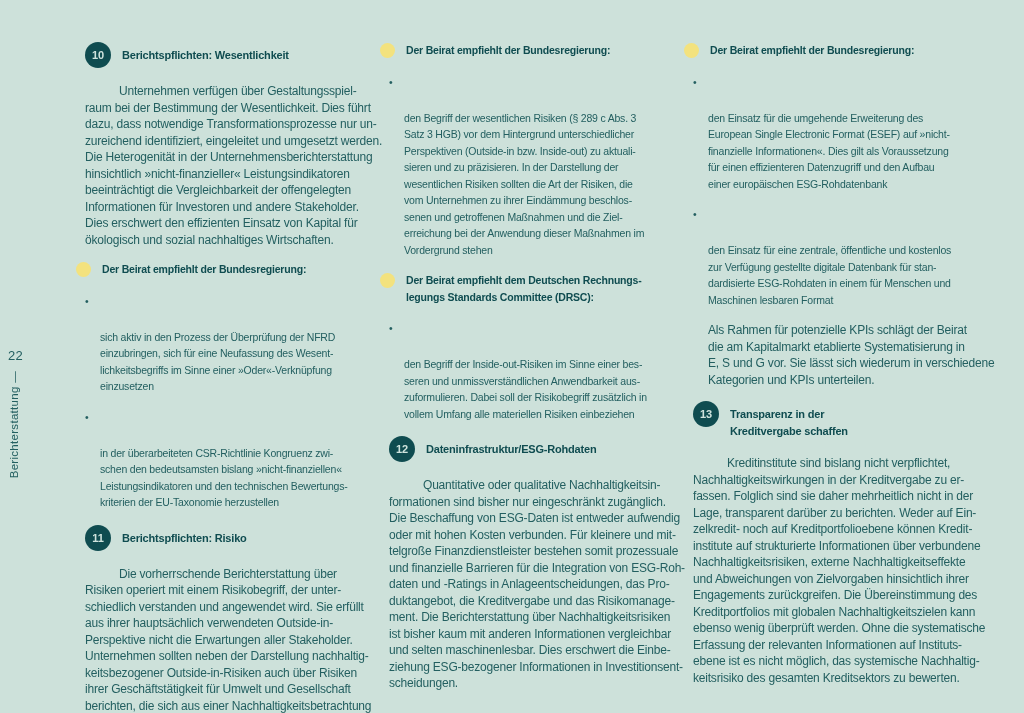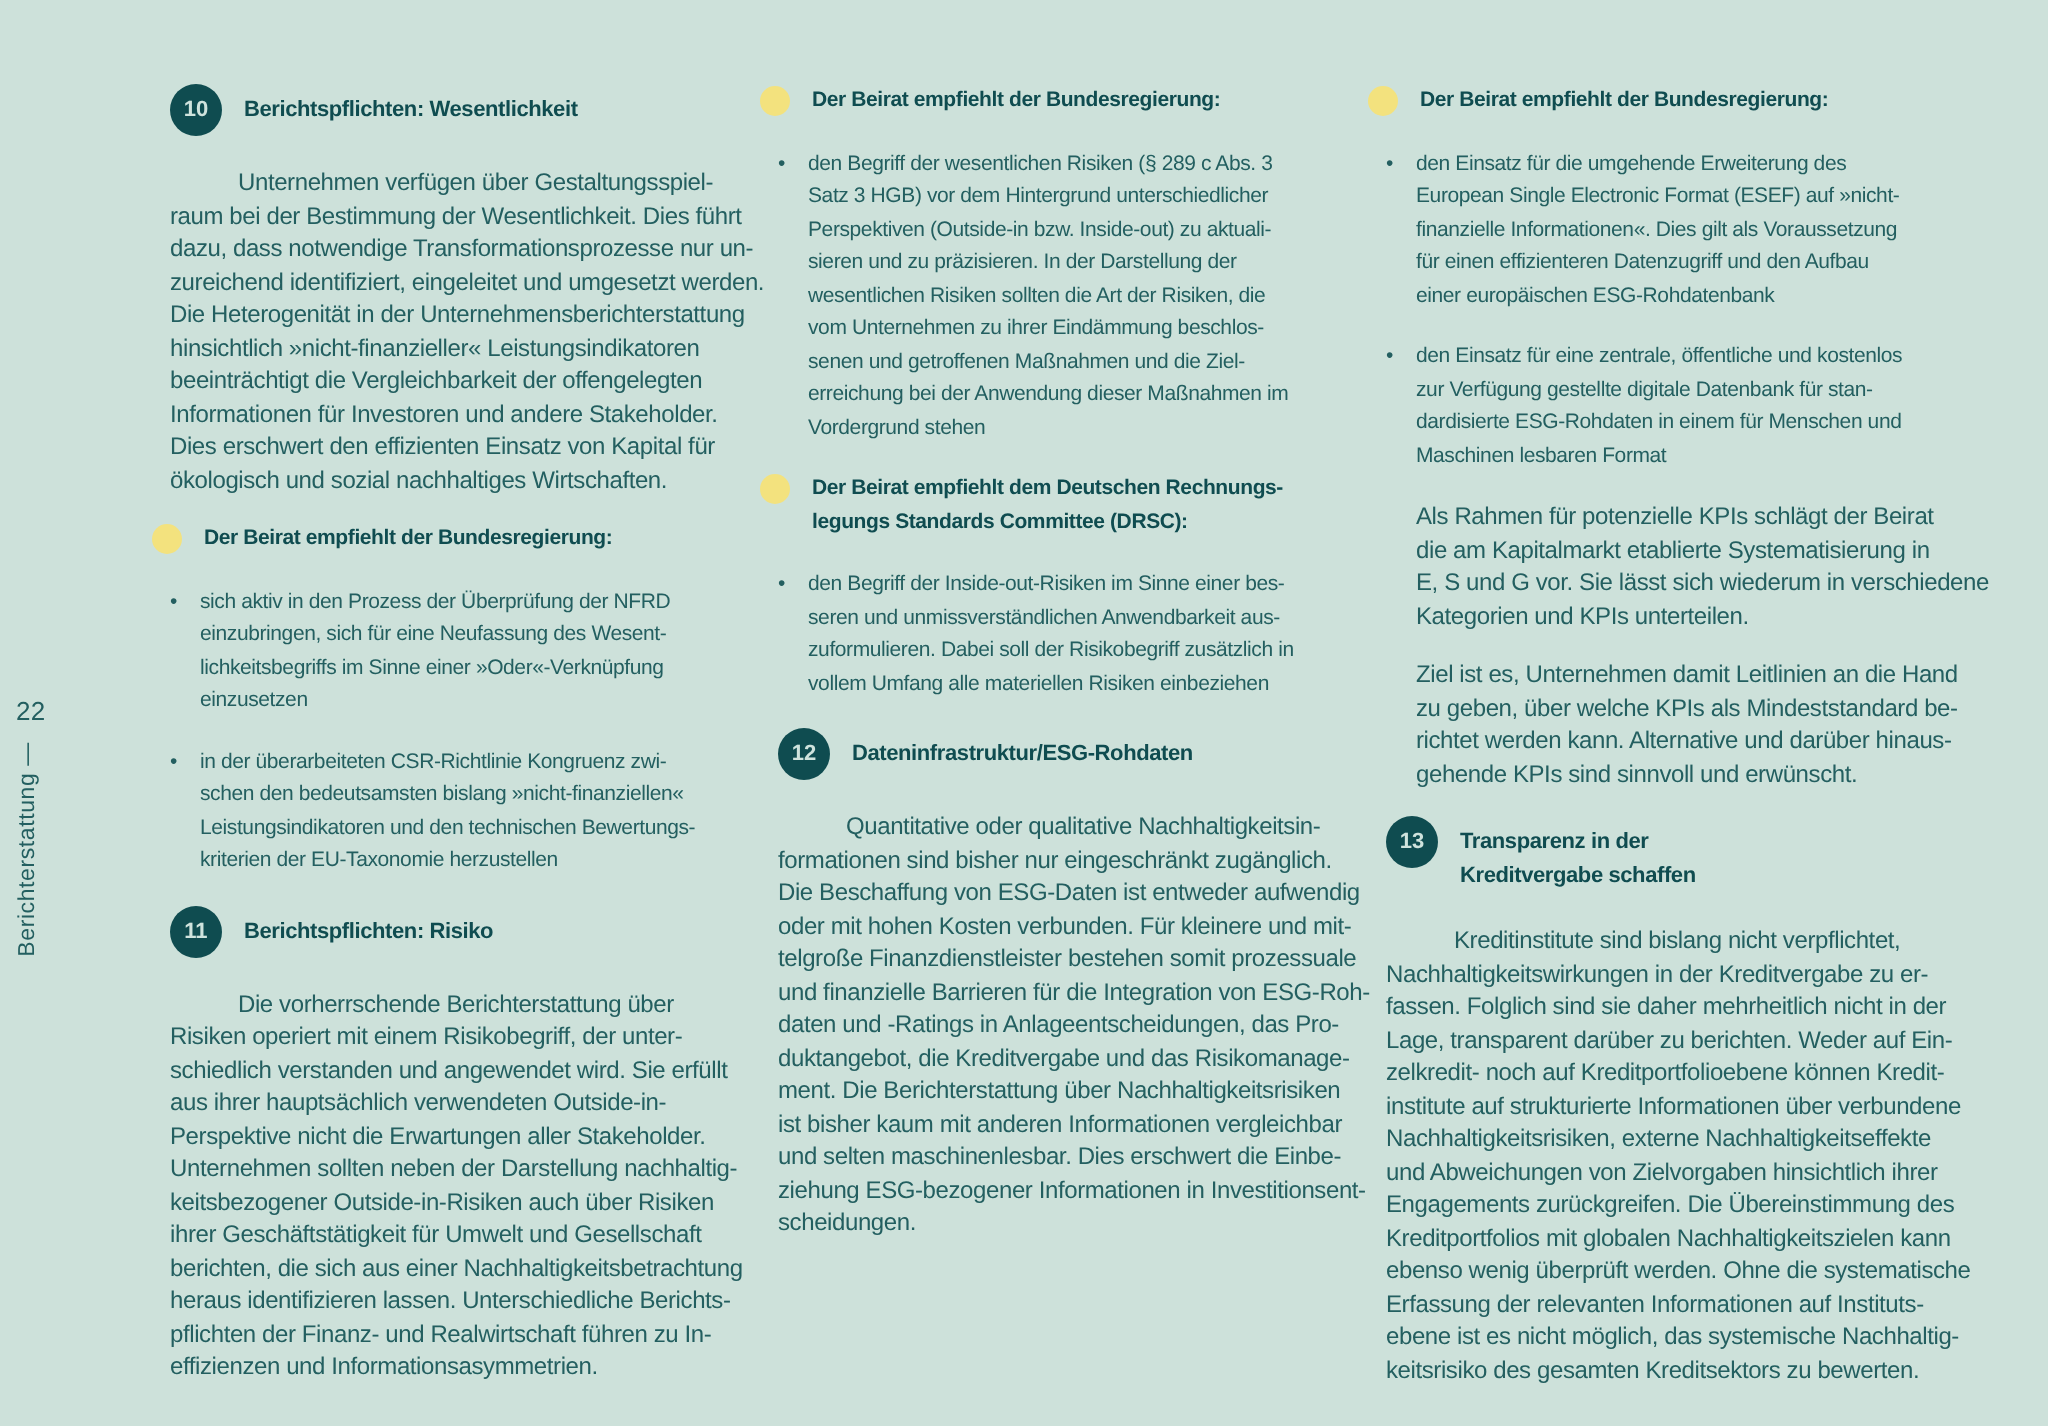--- a/index.html
+++ b/index.html
@@ -48,21 +48,21 @@
   .dot{
     flex:0 0 auto;width:15px;height:15px;border-radius:50%;
     background:var(--yellow);margin:1px 11px 0 -9px;
   }
   .subheading .sh-text{
     font-size:10.5px;font-weight:bold;color:var(--dark);
     line-height:16.5px;letter-spacing:-0.2px;white-space:pre;
   }
   .bullet{display:flex;align-items:flex-start;margin:0 0 14px;}
   .bullet .marker{flex:0 0 15px;font-size:10.5px;line-height:16.5px;}
-  .bullet .b-text{font-size:10.5px;line-height:16.5px;letter-spacing:-0.2px;white-space:pre;}
+  .bullet .b-text{font-size:10.5px;line-height:16.5px;letter-spacing:-0.2px;white-space:pre;margin-top:36px;}
 </style>
 </head>
 <body>
 
 <div class="gutter">
   <div class="page-number">22</div>
   <div class="side-vertical">Berichterstattung —</div>
 </div>
 
 <div class="columns" id="columns">
@@ -180,24 +180,20 @@
         <span class="marker">•</span>
         <span class="b-text">den Einsatz für eine zentrale, öffentliche und kostenlos
 zur Verfügung gestellte digitale Datenbank für stan-
 dardisierte ESG-Rohdaten in einem für Menschen und
 Maschinen lesbaren Format</span>
       </div>
       <p class=" inset">Als Rahmen für potenzielle KPIs schlägt der Beirat
 die am Kapitalmarkt etablierte Systematisierung in
 E, S und G vor. Sie lässt sich wiederum in verschiedene
 Kategorien und KPIs unterteilen.</p>
-      <p class=" inset">Ziel ist es, Unternehmen damit Leitlinien an die Hand
-zu geben, über welche KPIs als Mindeststandard be-
-richtet werden kann. Alternative und darüber hinaus-
-gehende KPIs sind sinnvoll und erwünscht.</p>
       <div class="heading">
         <span class="badge">13</span>
         <span class="title">Transparenz in der
 Kreditvergabe schaffen</span>
       </div>
       <p class="indent">Kreditinstitute sind bislang nicht verpflichtet,
 Nachhaltigkeitswirkungen in der Kreditvergabe zu er-
 fassen. Folglich sind sie daher mehrheitlich nicht in der
 Lage, transparent darüber zu berichten. Weder auf Ein-
 zelkredit- noch auf Kreditportfolioebene können Kredit-

